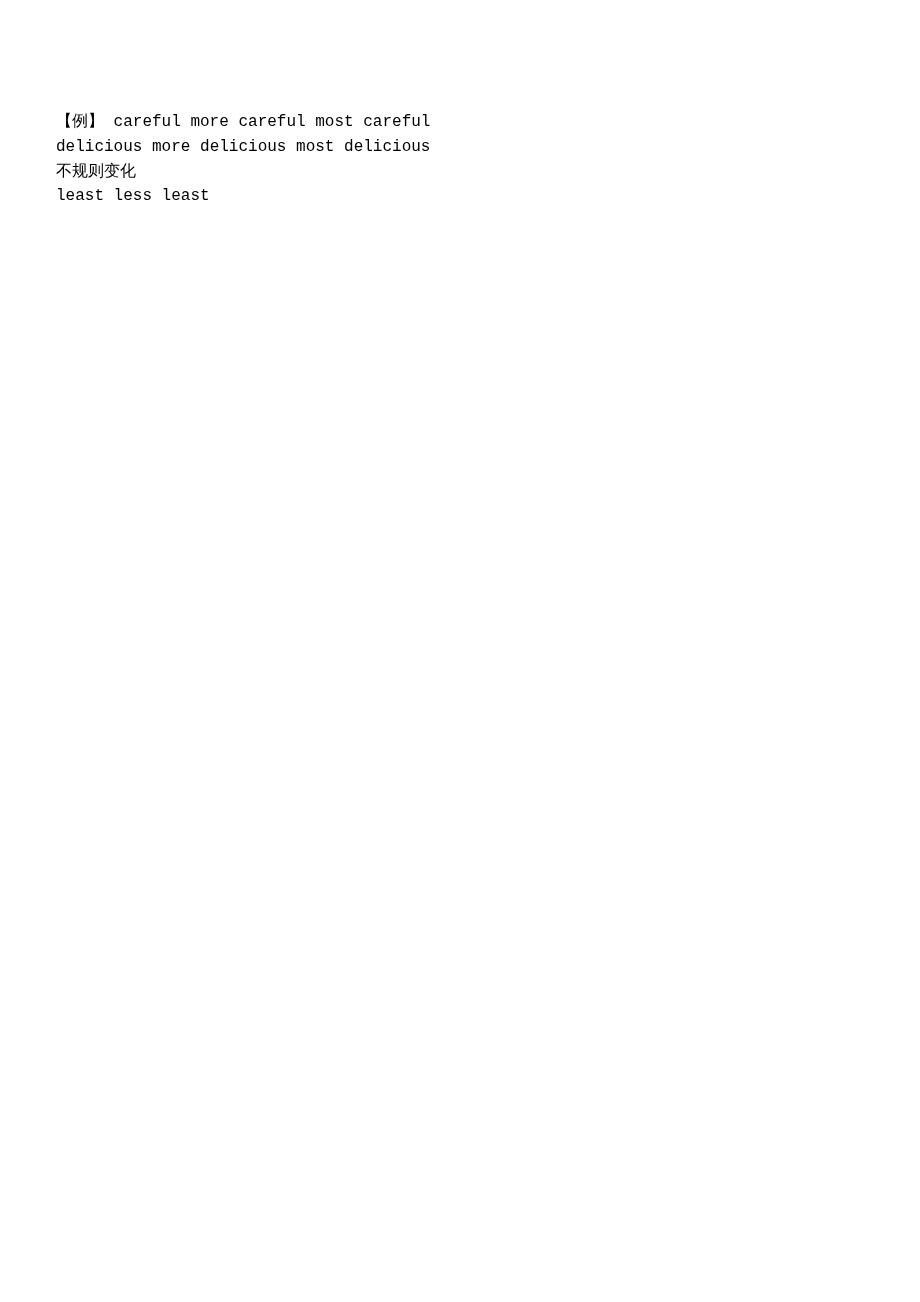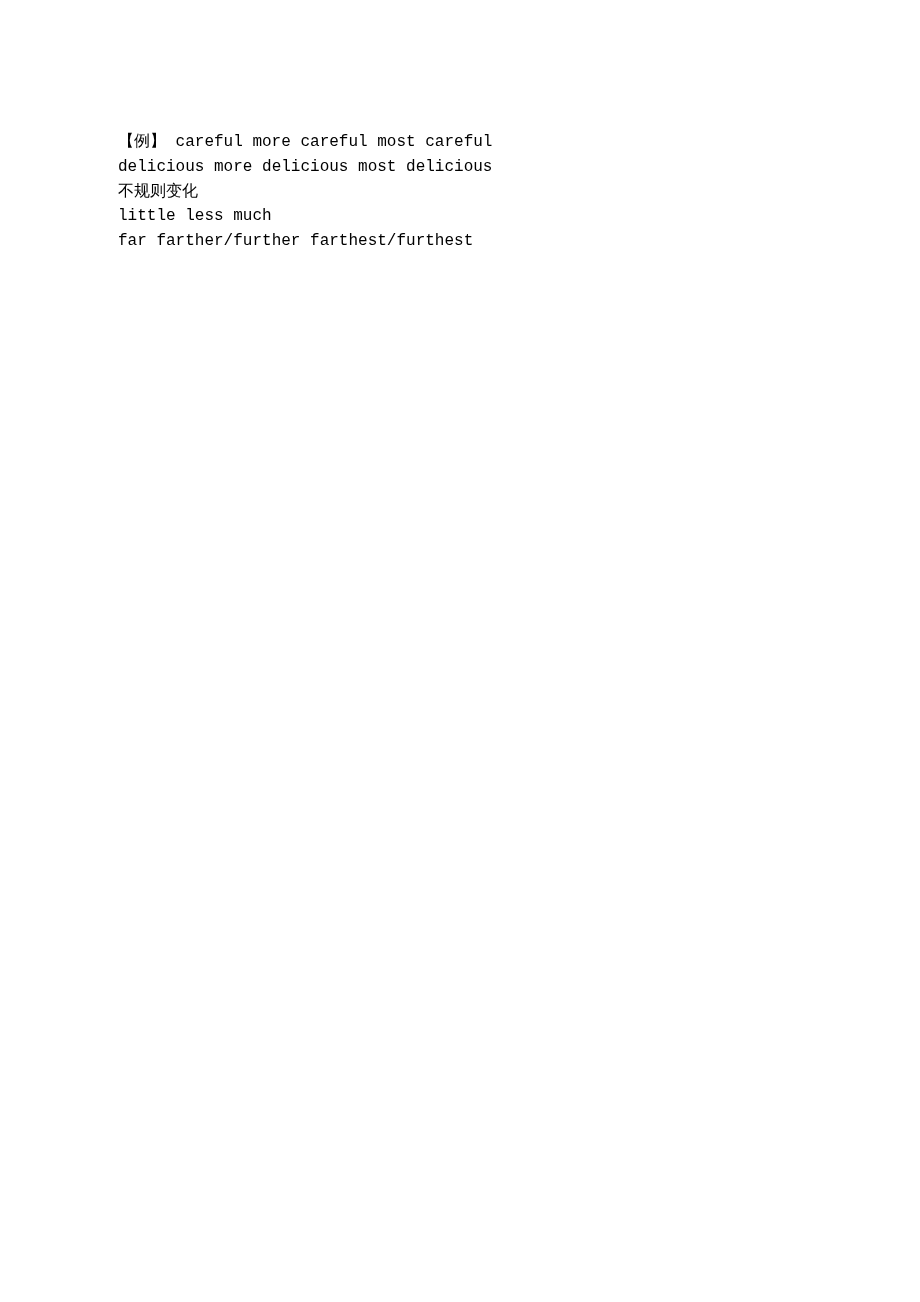--- a/index.html
+++ b/index.html
@@ -8,30 +8,28 @@
       background: #ffffff;
       width: 920px;
       height: 1302px;
       font-family: "SimSun", "宋体", "Courier New", monospace;
       font-size: 16px;
       color: #000000;
       line-height: 1.55;
     }
     .page {
       padding-top: 110px;
-      padding-left: 118px;
+      padding-left: 56px;
       padding-right: 118px;
-      margin-top: 20px;
     }
     .line {
       white-space: pre;
     }
   </style>
 </head>
 <body>
 
 <div class="page">
   <div class="line">【例】 careful more careful most careful</div>
   <div class="line">delicious more delicious most delicious</div>
   <div class="line">不规则变化</div>
-  <div class="line">little less much</div>
-  <div class="line">far farther/further farthest/furthest</div>
+  <div class="line">least less least</div>
 </div>
 
 </body></html>

